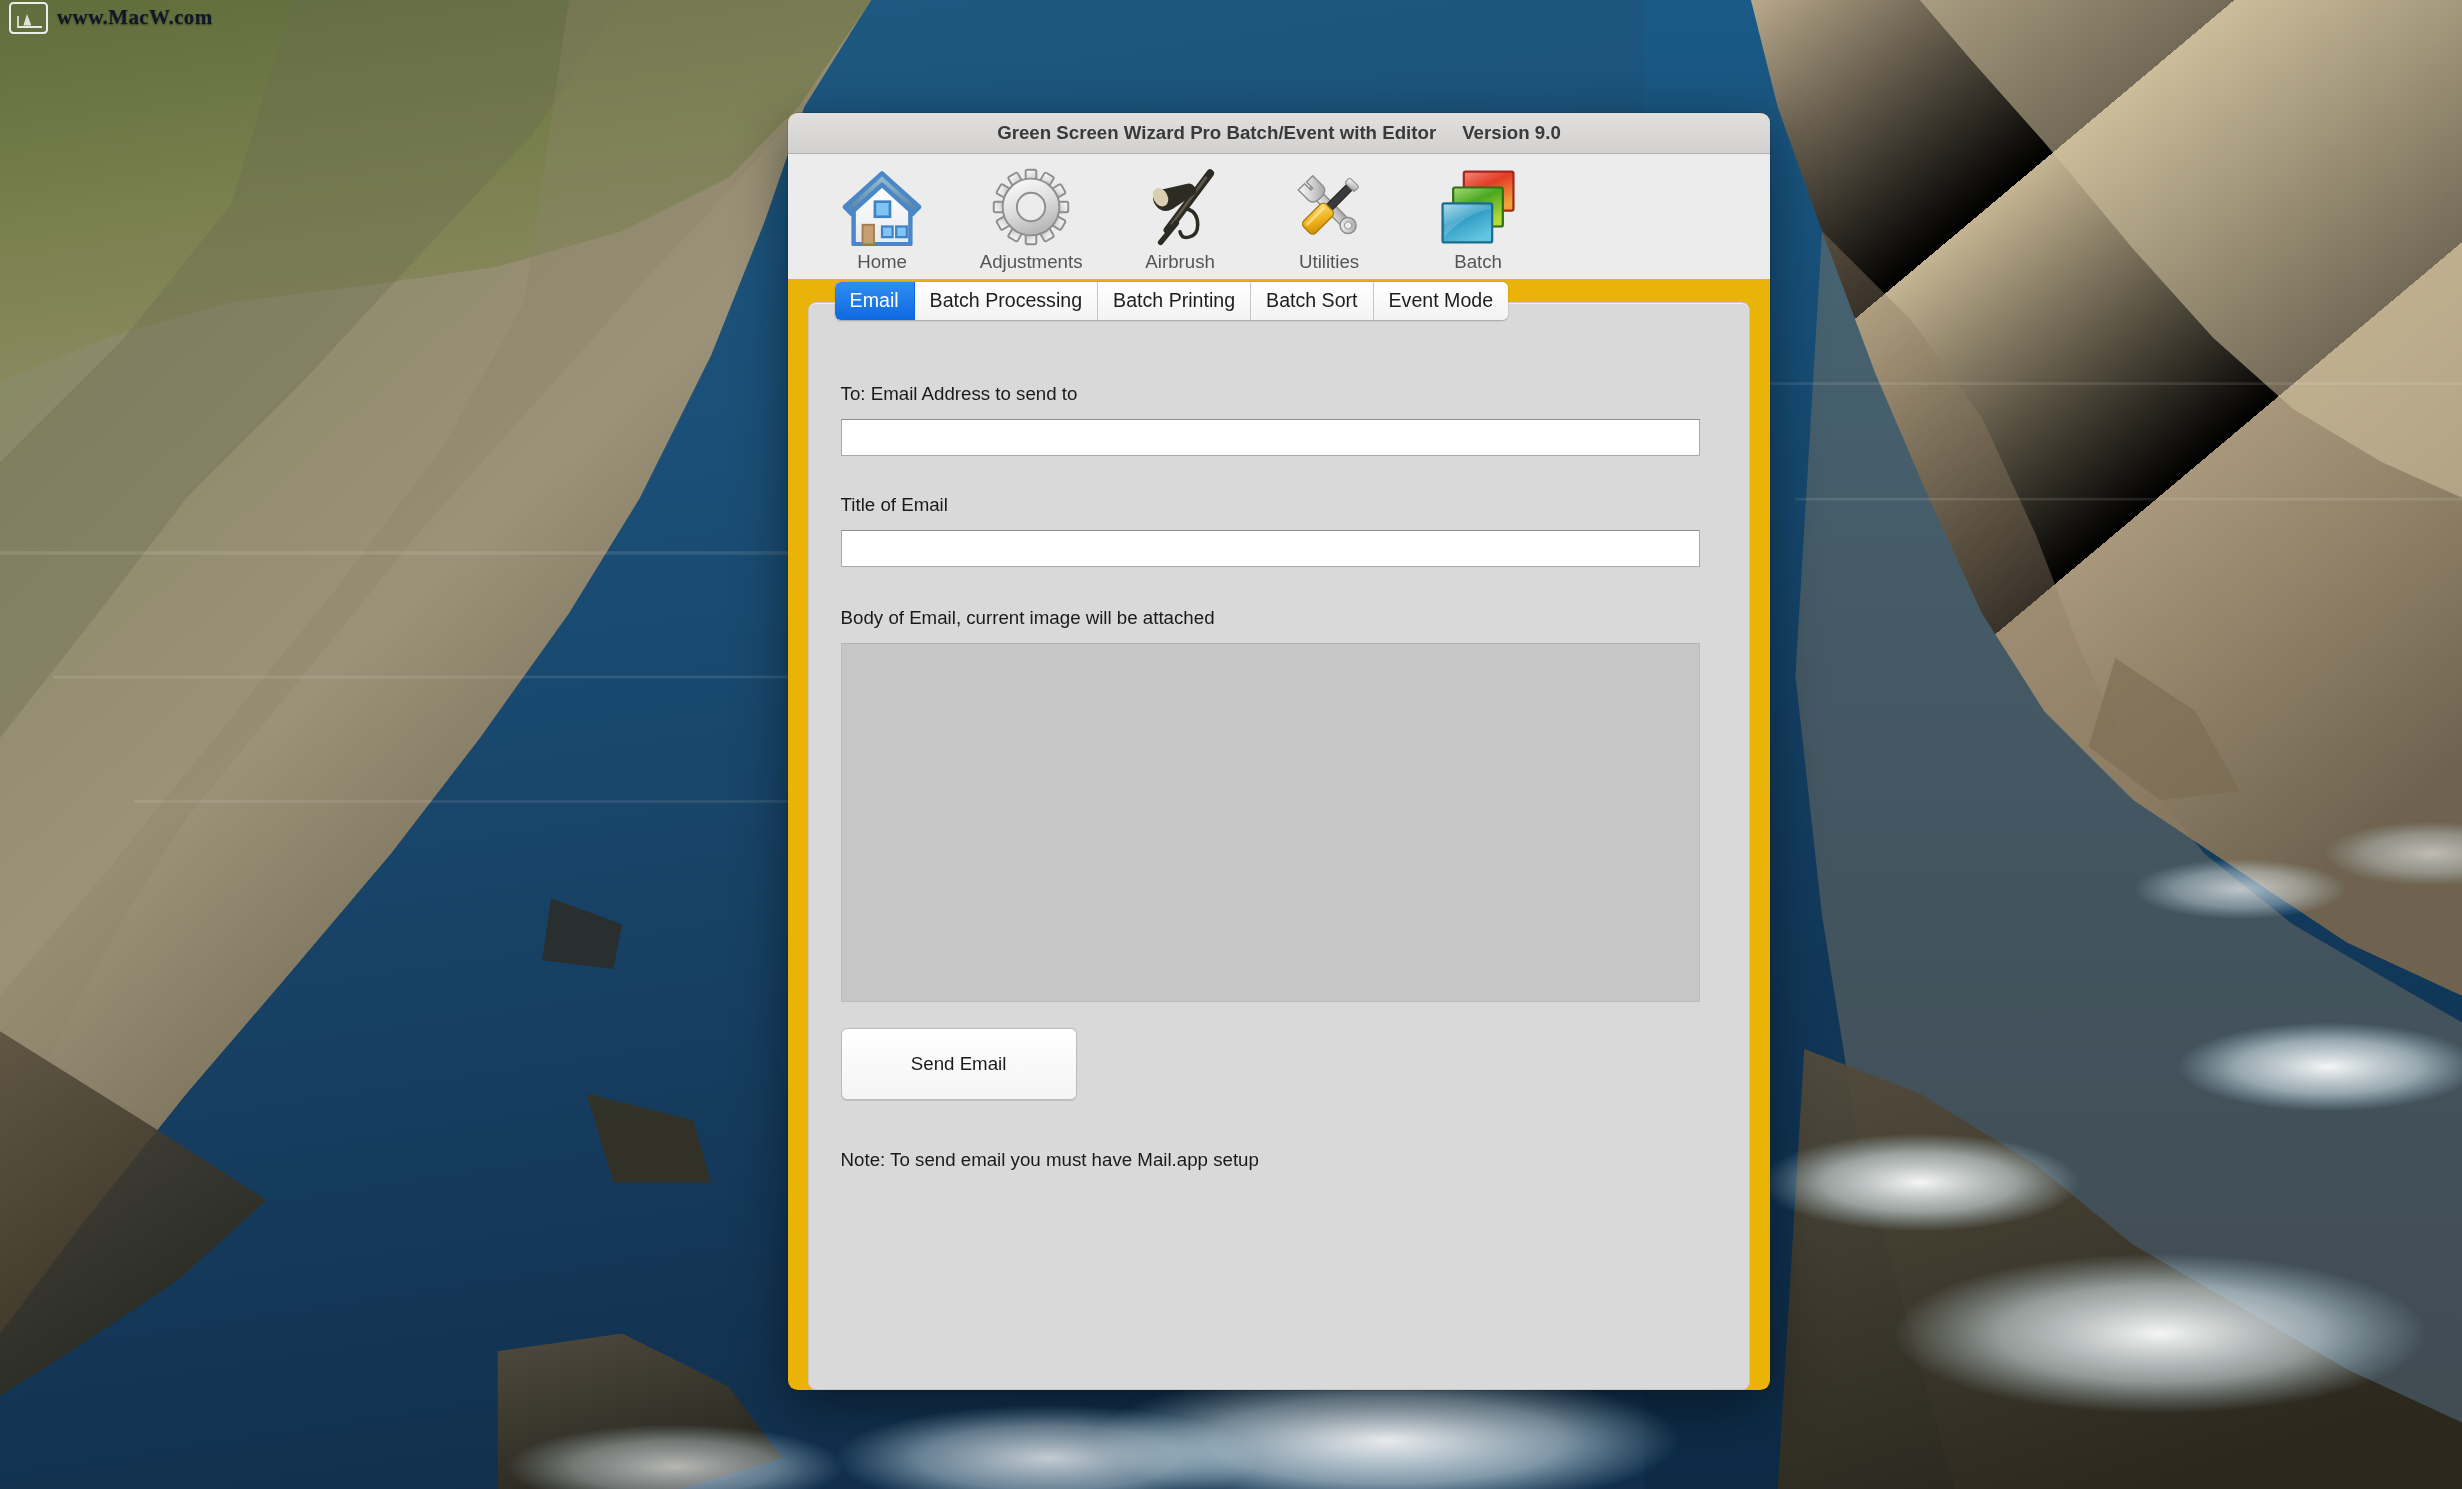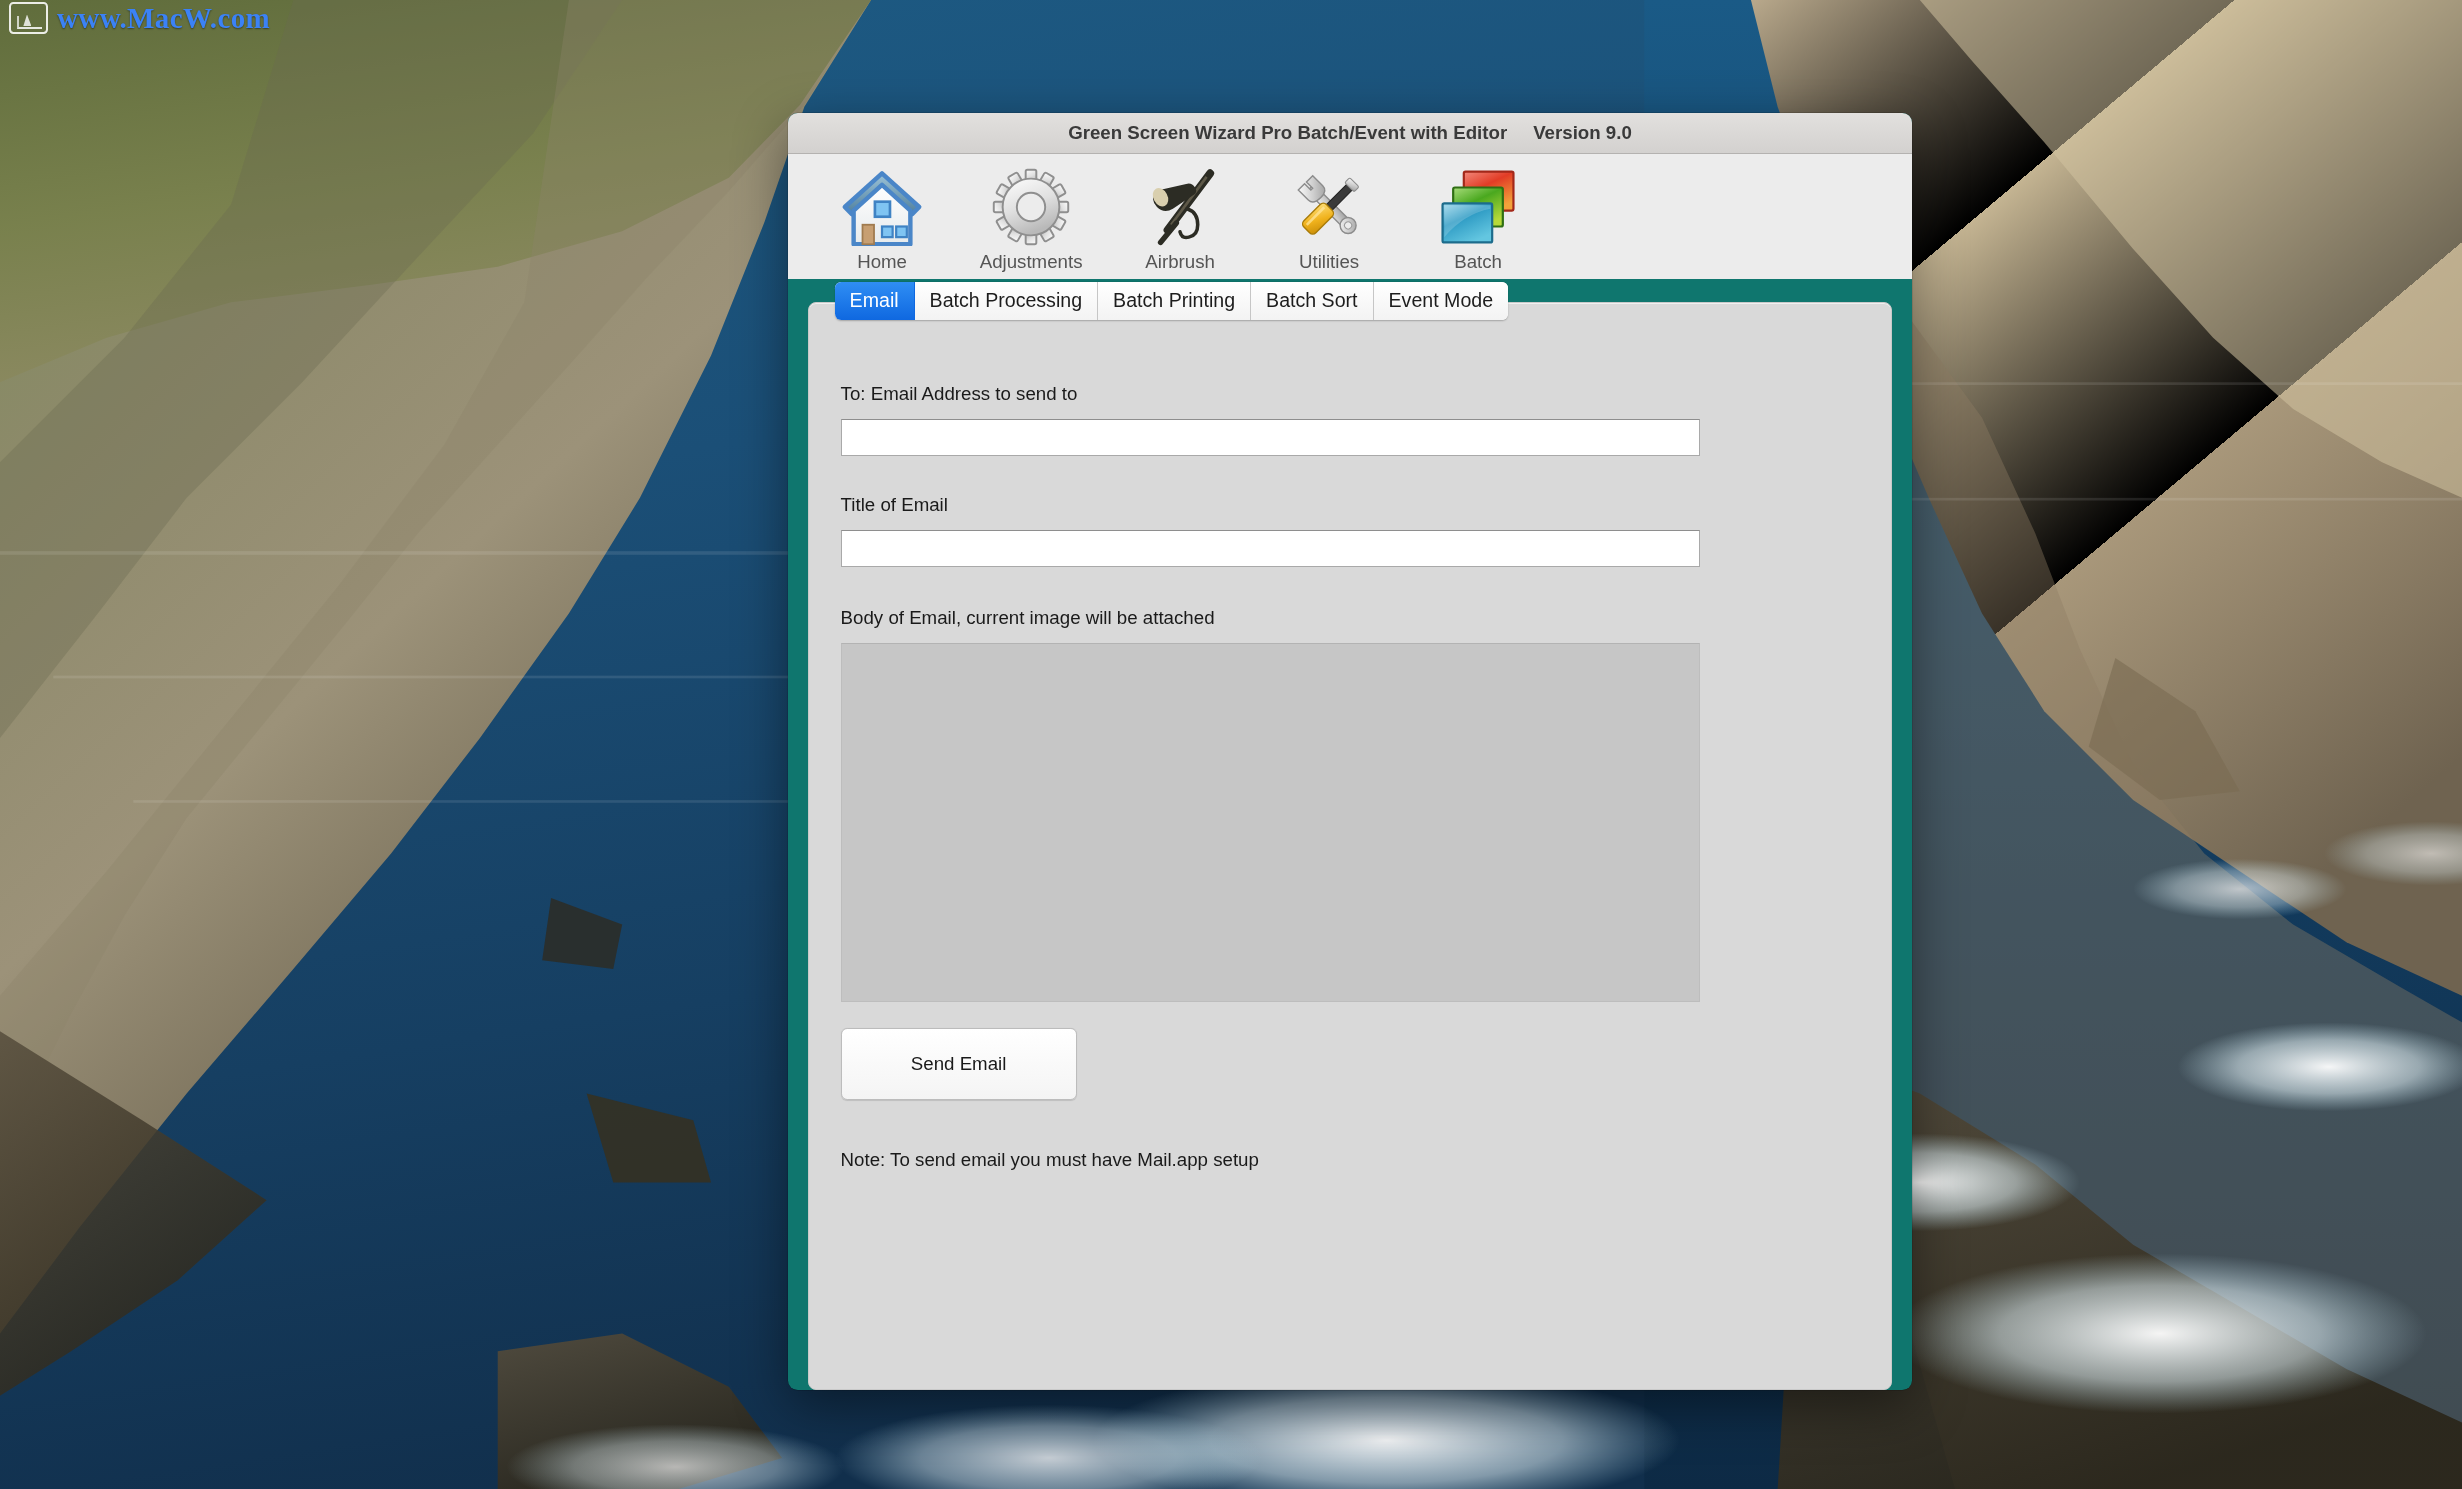--- a/index.html
+++ b/index.html
@@ -49,35 +49,35 @@
   #watermark .wm-logo::before {
     content: "";
     position: absolute;
     left: 12.4px; bottom: 6.2px;
     width: 8px; height: 11.6px;
     background: rgba(255,255,255,.8);
     clip-path: polygon(45% 0, 100% 100%, 0 100%);
   }
   #watermark .wm-text {
     font-family: "Liberation Serif", serif;
-    font-size: 29px;
+    font-size: 21px;
     font-weight: bold;
-    color: #3b82f6;
+    color: #0f172a;
     letter-spacing: 0.4px;
     text-shadow: 0 0.9px 1.8px rgba(0,0,0,.45);
   }
 
   
   #app-window {
     position: absolute;
     left: 788px;
     top: 113px;
-    width: 1124px;
+    width: 982px;
     height: 1277px;
-    background: #0f766e;
+    background: #eab308;
     border-radius: 9.8px;
     box-shadow: 0 16px 53px rgba(0,0,0,.45), 0 0 0 0.4px rgba(0,0,0,.25);
     overflow: hidden;
     z-index: 60;
     display: flex;
     flex-direction: column;
   }
 
   .titlebar {
     height: 40px;

